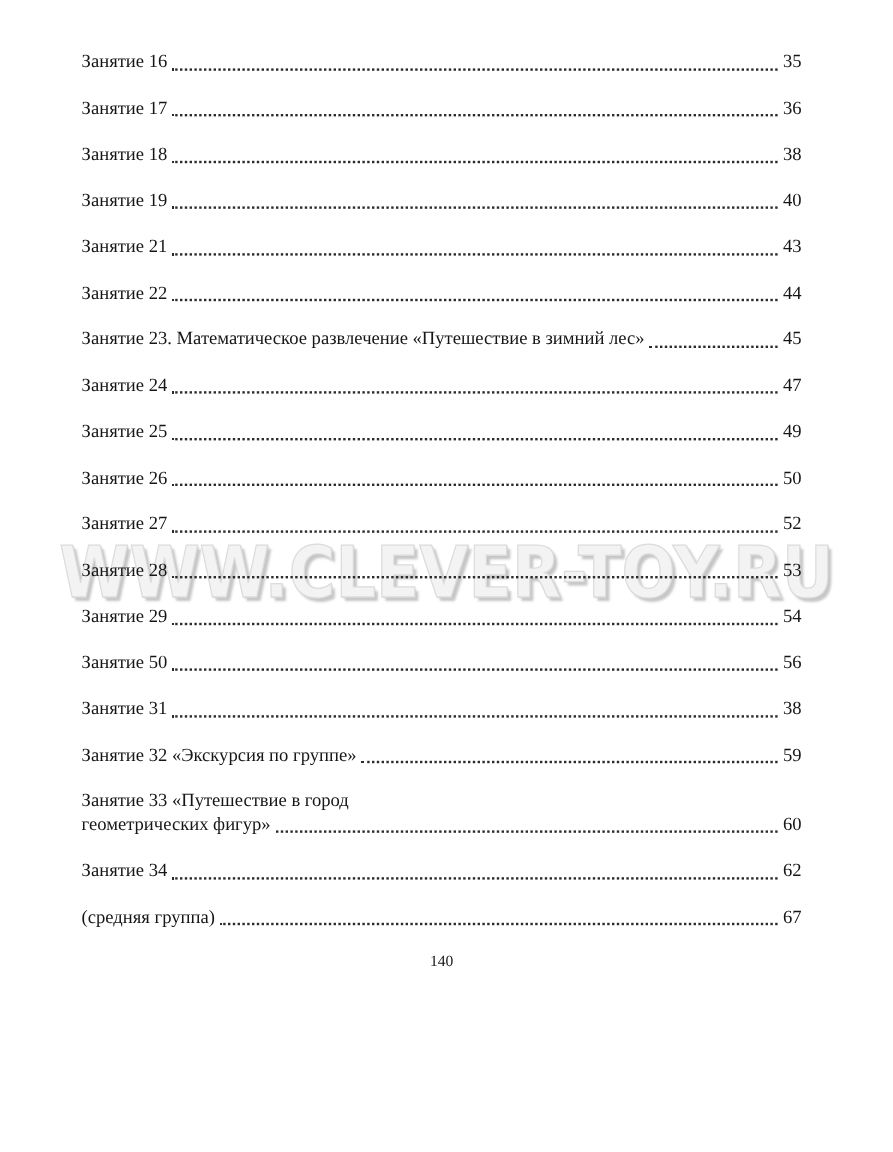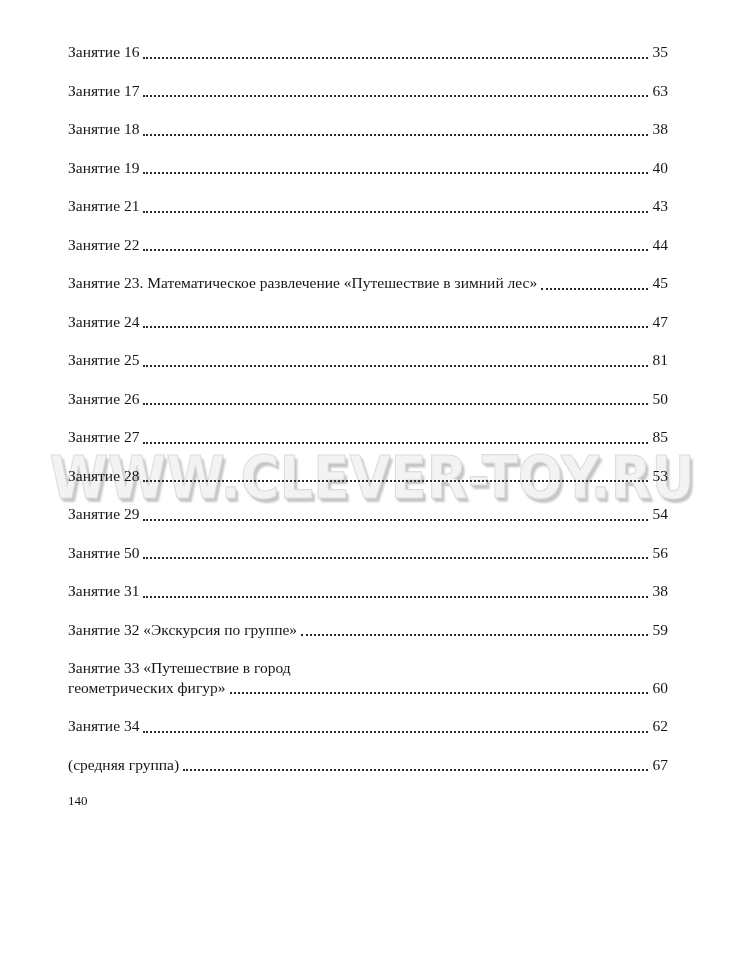--- a/index.html
+++ b/index.html
@@ -63,41 +63,42 @@
     margin: 0 3px 3px 4px;
   }
   .pagenum {
     flex: 0 0 auto;
     padding-left: 2px;
   }
   .page-footer {
     font-size: 13px;
     line-height: 16px;
     margin-top: 12px;
+    text-align: center;
   }
 </style>
 </head>
 <body>
 
 <div class="watermark">WWW.CLEVER-TOY.RU</div>
 
 <div class="content">
   <div>
       <div class="toc-entry">
         <div class="toc-line last">
           <span class="toc-title">Занятие 16</span>
           <span class="dots"></span>
           <span class="pagenum">35</span>
         </div>
       </div>
       <div class="toc-entry">
         <div class="toc-line last">
           <span class="toc-title">Занятие 17</span>
           <span class="dots"></span>
-          <span class="pagenum">63</span>
+          <span class="pagenum">36</span>
         </div>
       </div>
       <div class="toc-entry">
         <div class="toc-line last">
           <span class="toc-title">Занятие 18</span>
           <span class="dots"></span>
           <span class="pagenum">38</span>
         </div>
       </div>
       <div class="toc-entry">
@@ -132,35 +133,35 @@
         <div class="toc-line last">
           <span class="toc-title">Занятие 24</span>
           <span class="dots"></span>
           <span class="pagenum">47</span>
         </div>
       </div>
       <div class="toc-entry">
         <div class="toc-line last">
           <span class="toc-title">Занятие 25</span>
           <span class="dots"></span>
-          <span class="pagenum">81</span>
+          <span class="pagenum">49</span>
         </div>
       </div>
       <div class="toc-entry">
         <div class="toc-line last">
           <span class="toc-title">Занятие 26</span>
           <span class="dots"></span>
           <span class="pagenum">50</span>
         </div>
       </div>
       <div class="toc-entry">
         <div class="toc-line last">
           <span class="toc-title">Занятие 27</span>
           <span class="dots"></span>
-          <span class="pagenum">85</span>
+          <span class="pagenum">52</span>
         </div>
       </div>
       <div class="toc-entry">
         <div class="toc-line last">
           <span class="toc-title">Занятие 28</span>
           <span class="dots"></span>
           <span class="pagenum">53</span>
         </div>
       </div>
       <div class="toc-entry">

